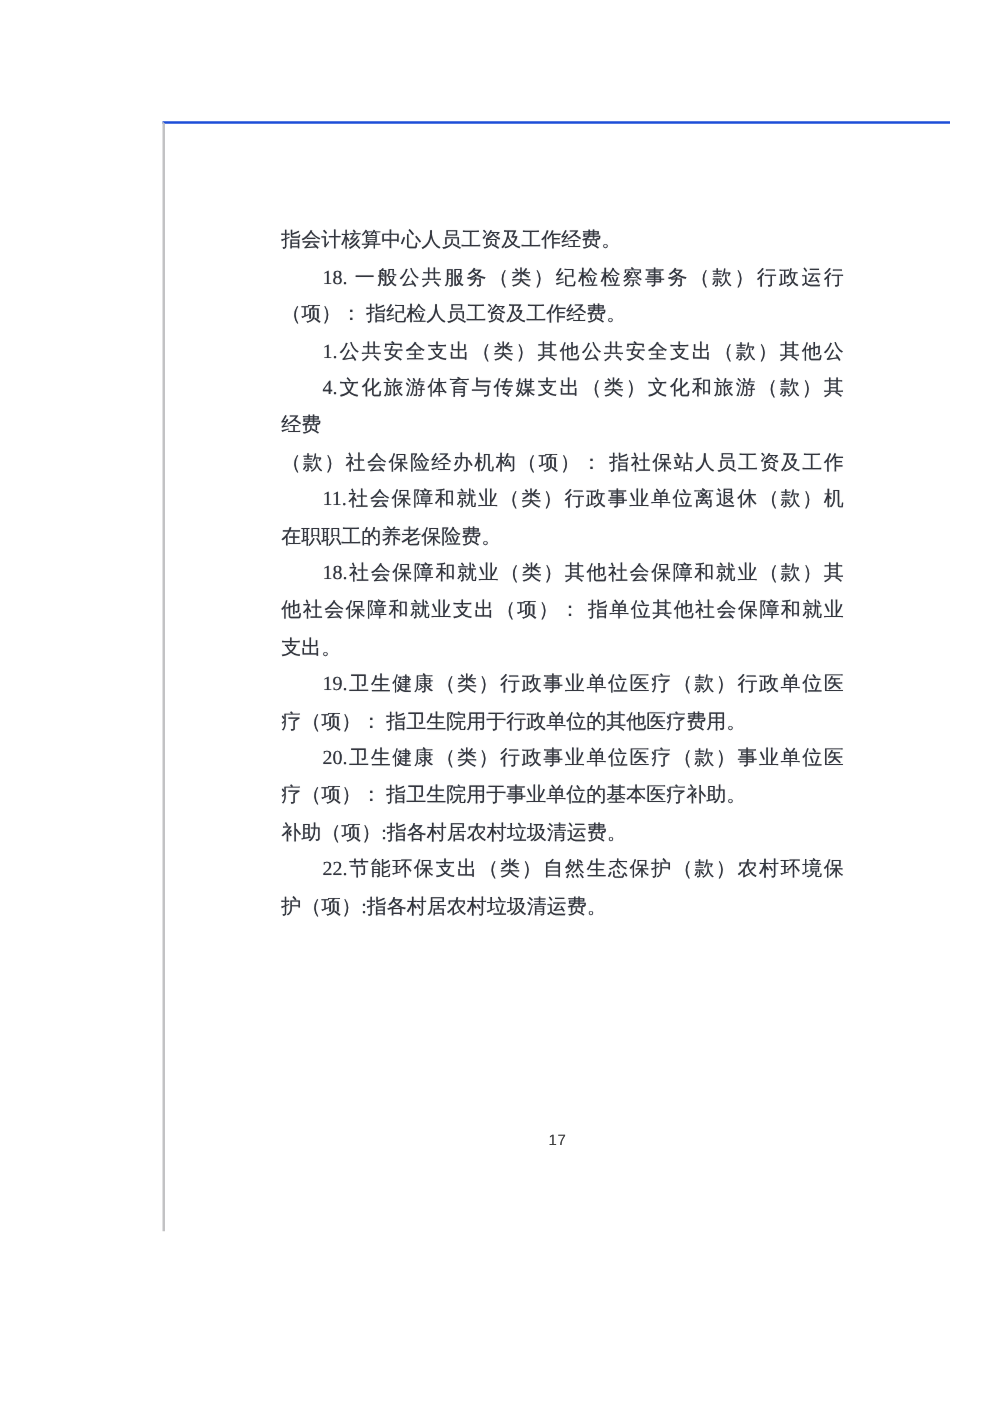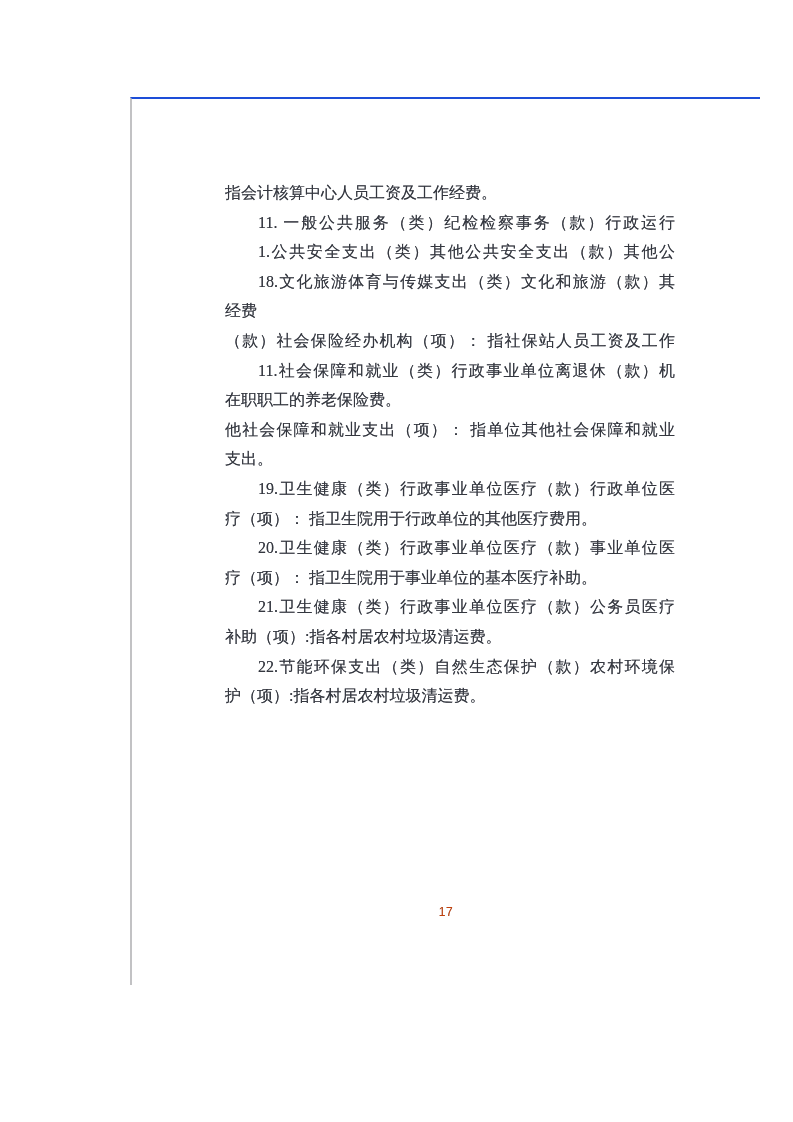--- a/index.html
+++ b/index.html
@@ -48,43 +48,44 @@
   }
   .pagenum {
     position: absolute;
     left: 0;
     top: 806px;   
     width: 628px;
     text-align: center;
     font-family: "Liberation Sans", sans-serif;
     font-size: 12px;
     letter-spacing: 0.5px;
-    color: #c2410c;
+    color: #404040;
     text-shadow: 0 0 0.5px rgba(62, 66, 78, 0.5);
   }
 </style>
 </head>
 <body>
 
 <div class="page">
   <div class="textblock" id="text-lines">
 
   <div class="line">指会计核算中心人员工资及工作经费。</div>
-      <div class="line indent full">11. 一般公共服务（类）纪检检察事务（款）行政运行</div>
+      <div class="line indent full">18. 一般公共服务（类）纪检检察事务（款）行政运行</div>
+      <div class="line">（项）： 指纪检人员工资及工作经费。</div>
       <div class="line indent full">1.公共安全支出（类）其他公共安全支出（款）其他公</div>
-      <div class="line indent full">18.文化旅游体育与传媒支出（类）文化和旅游（款）其</div>
+      <div class="line indent full">4.文化旅游体育与传媒支出（类）文化和旅游（款）其</div>
       <div class="line">经费</div>
       <div class="line full">（款）社会保险经办机构（项）： 指社保站人员工资及工作</div>
       <div class="line indent full">11.社会保障和就业（类）行政事业单位离退休（款）机</div>
       <div class="line">在职职工的养老保险费。</div>
+      <div class="line indent full">18.社会保障和就业（类）其他社会保障和就业（款）其</div>
       <div class="line full">他社会保障和就业支出（项）： 指单位其他社会保障和就业</div>
       <div class="line">支出。</div>
       <div class="line indent full">19.卫生健康（类）行政事业单位医疗（款）行政单位医</div>
       <div class="line">疗（项）： 指卫生院用于行政单位的其他医疗费用。</div>
       <div class="line indent full">20.卫生健康（类）行政事业单位医疗（款）事业单位医</div>
       <div class="line">疗（项）： 指卫生院用于事业单位的基本医疗补助。</div>
-      <div class="line indent full">21.卫生健康（类）行政事业单位医疗（款）公务员医疗</div>
       <div class="line">补助（项）:指各村居农村垃圾清运费。</div>
       <div class="line indent full">22.节能环保支出（类）自然生态保护（款）农村环境保</div>
       <div class="line">护（项）:指各村居农村垃圾清运费。</div>
     </div>
   <div class="pagenum">17</div>
 </div>
 
 </body></html>

